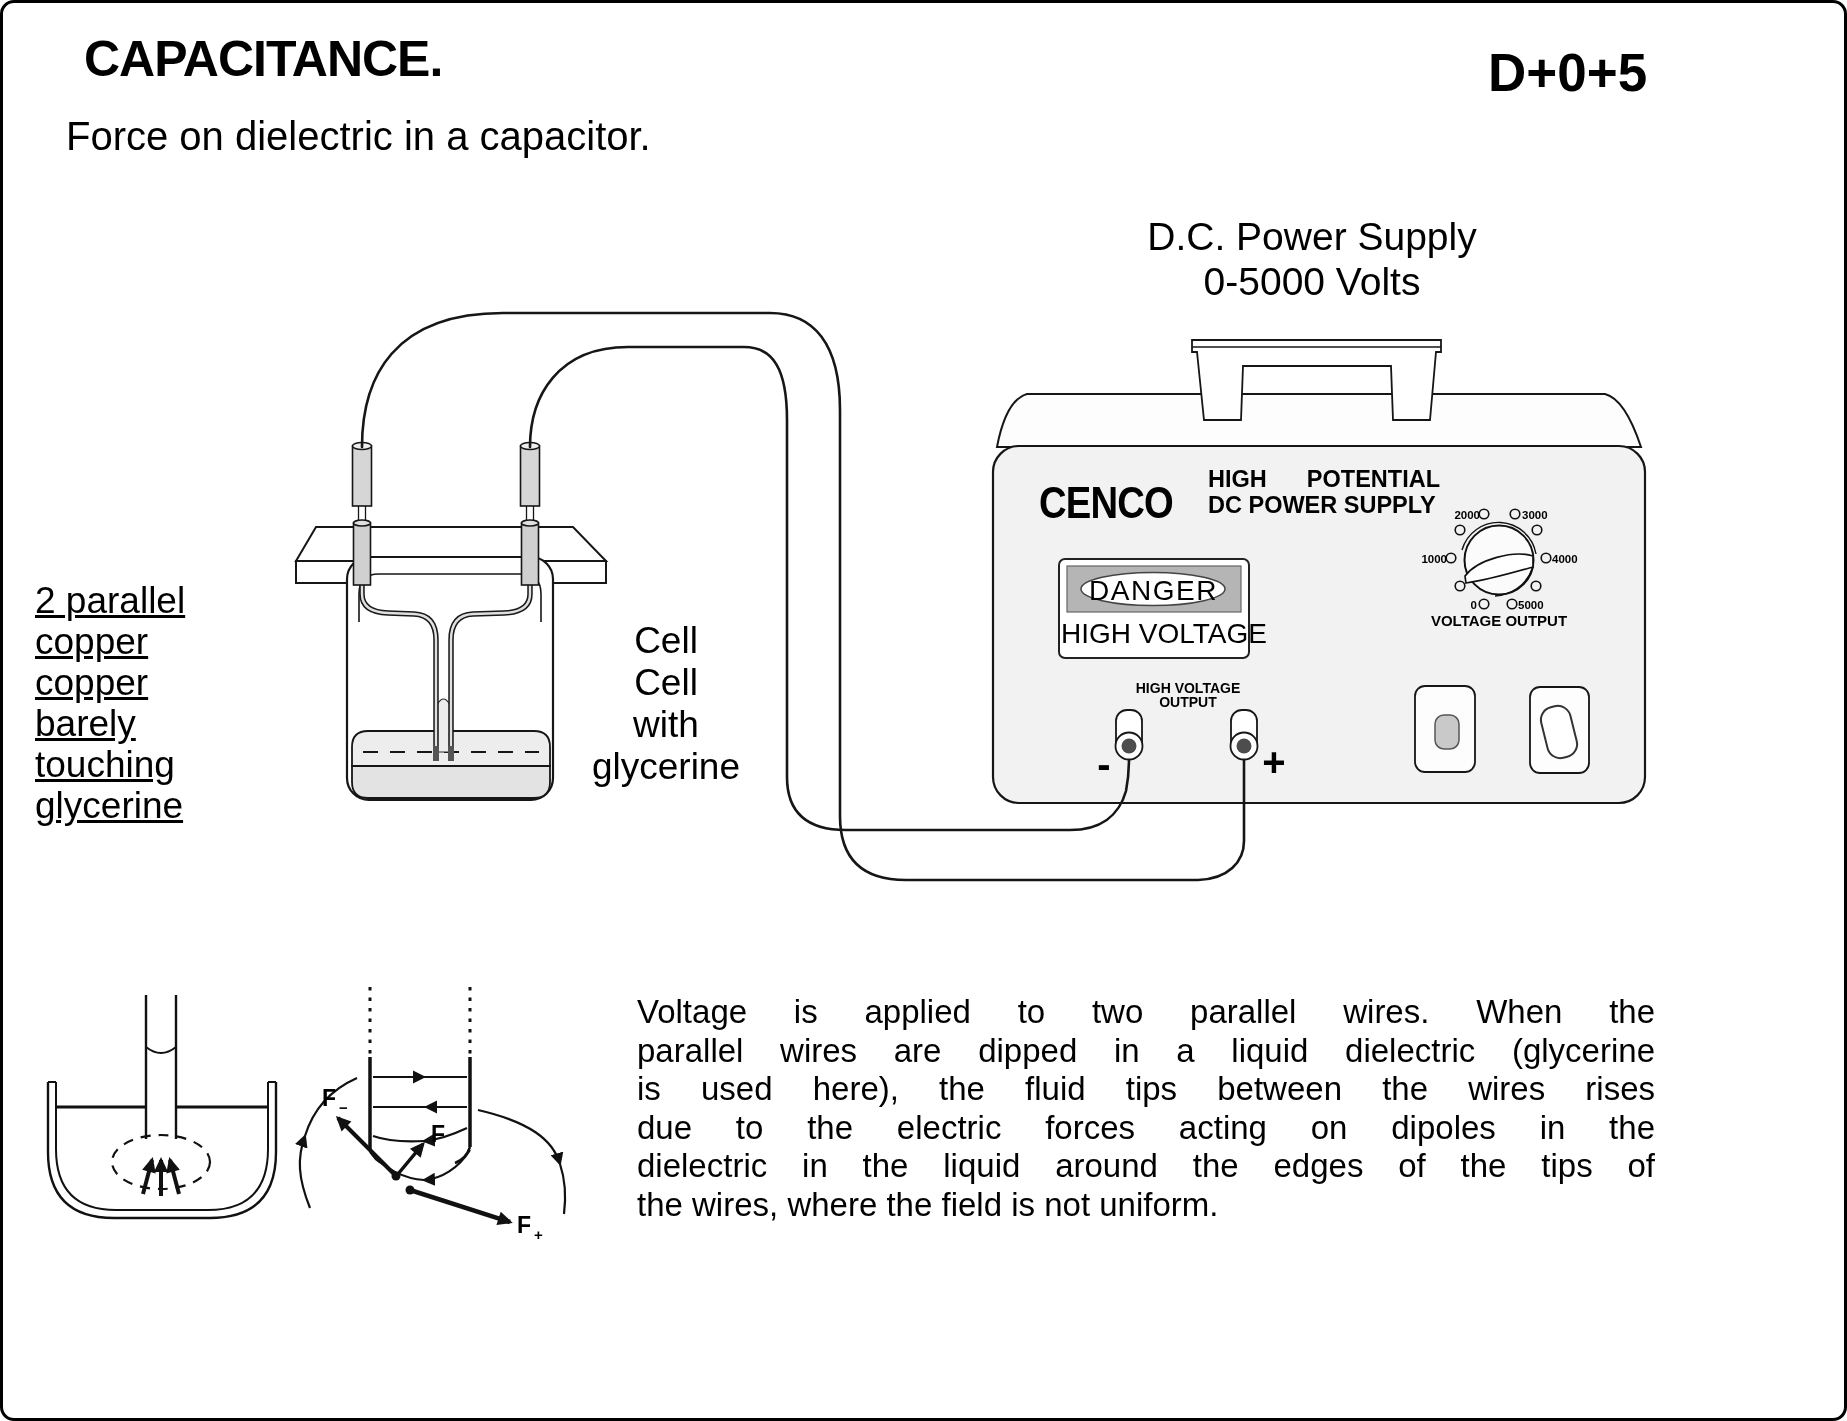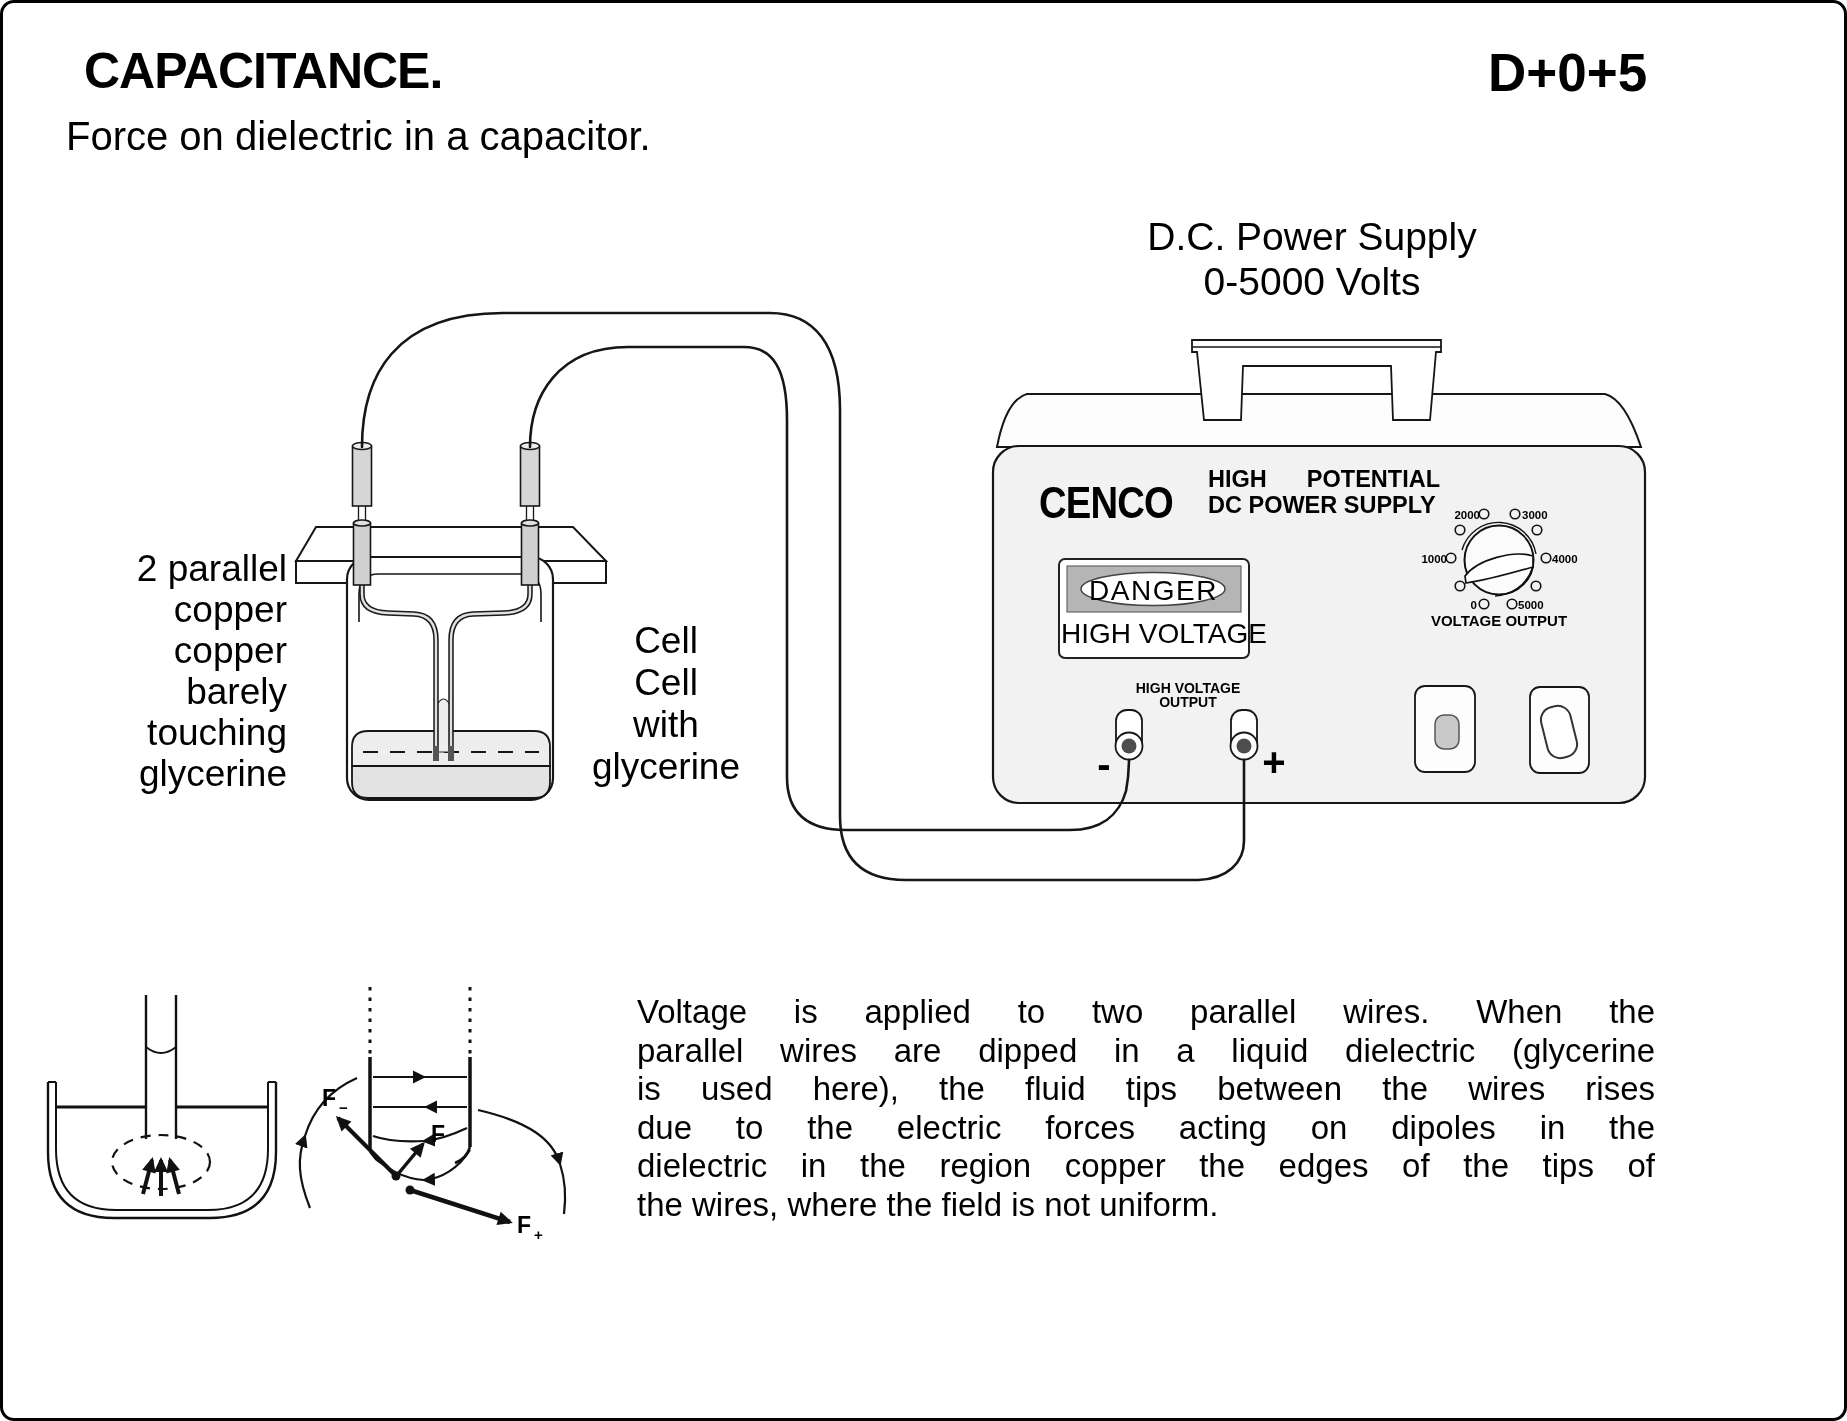--- a/index.html
+++ b/index.html
@@ -1,25 +1,25 @@
 <!DOCTYPE html>
 <html><head>
 <meta charset="utf-8">
 <style>
   html,body{margin:0;padding:0;background:#fff;}
   body{width:1847px;height:1421px;position:relative;overflow:hidden;
        font-family:"Liberation Sans","DejaVu Sans",sans-serif;color:#000;}
   .frame{position:absolute;inset:0;border:3px solid #000;border-radius:14px;pointer-events:none;z-index:50;}
   svg.art{position:absolute;left:0;top:0;width:1847px;height:1421px;z-index:1;}
   .txt{position:absolute;z-index:10;white-space:nowrap;}
-  .title{left:84px;top:42px;font-size:50px;font-weight:bold;letter-spacing:-1px;}
+  .title{left:84px;top:30px;font-size:50px;font-weight:bold;letter-spacing:-1px;}
   .code{left:1482px;top:42px;font-size:53px;font-weight:bold;margin-left:6px;}
   .subtitle{left:66px;top:114px;font-size:40px;}
   .supply-cap{left:1102px;top:214px;width:420px;text-align:center;font-size:39px;line-height:45px;}
-  .wires-cap{left:35px;top:548px;width:252px;text-align:right;font-size:37px;line-height:41px;}
+  .wires-cap{left:35px;top:580px;width:252px;text-align:left;font-size:37px;line-height:41px;text-decoration:underline;}
   .cell-cap{left:540px;top:620px;width:252px;text-align:center;font-size:37px;line-height:42px;}
   .cenco{left:1039px;top:477px;font-size:45px;font-weight:bold;letter-spacing:-1px;
          transform:scaleX(.85);transform-origin:left top;}
   .psu-name{left:1208px;top:466px;width:232px;font-size:23.5px;font-weight:bold;line-height:26px;}
   .psu-name .row1{display:flex;justify-content:space-between;}
   .danger-word{left:1081px;top:575px;width:145px;text-align:center;font-size:28px;letter-spacing:1.5px;}
   .danger-hv{left:1061px;top:618px;width:186px;text-align:center;font-size:28px;}
   .hv-out{left:1108px;top:681px;width:160px;text-align:center;font-size:14px;font-weight:bold;line-height:14px;}
   .neg{left:1089px;top:742px;width:30px;text-align:center;font-size:40px;font-weight:bold;}
   .pos{left:1259px;top:740px;width:30px;text-align:center;font-size:40px;font-weight:bold;}
@@ -247,15 +247,15 @@
 
 <div class="txt neg">-</div>
 <div class="txt pos">+</div>
 <div class="txt volt-out">VOLTAGE OUTPUT</div>
 
 <div class="para">
   <div class="pline">Voltage is applied to two parallel wires. When the</div>
   <div class="pline">parallel wires are dipped in a liquid dielectric (glycerine</div>
   <div class="pline">is used here), the fluid tips between the wires rises</div>
   <div class="pline">due to the electric forces acting on dipoles in the</div>
-  <div class="pline">dielectric in the region copper the edges of the tips of</div>
+  <div class="pline">dielectric in the liquid around the edges of the tips of</div>
   <div class="pline last">the wires, where the field is not uniform.</div>
 </div>
 
 </body></html>

